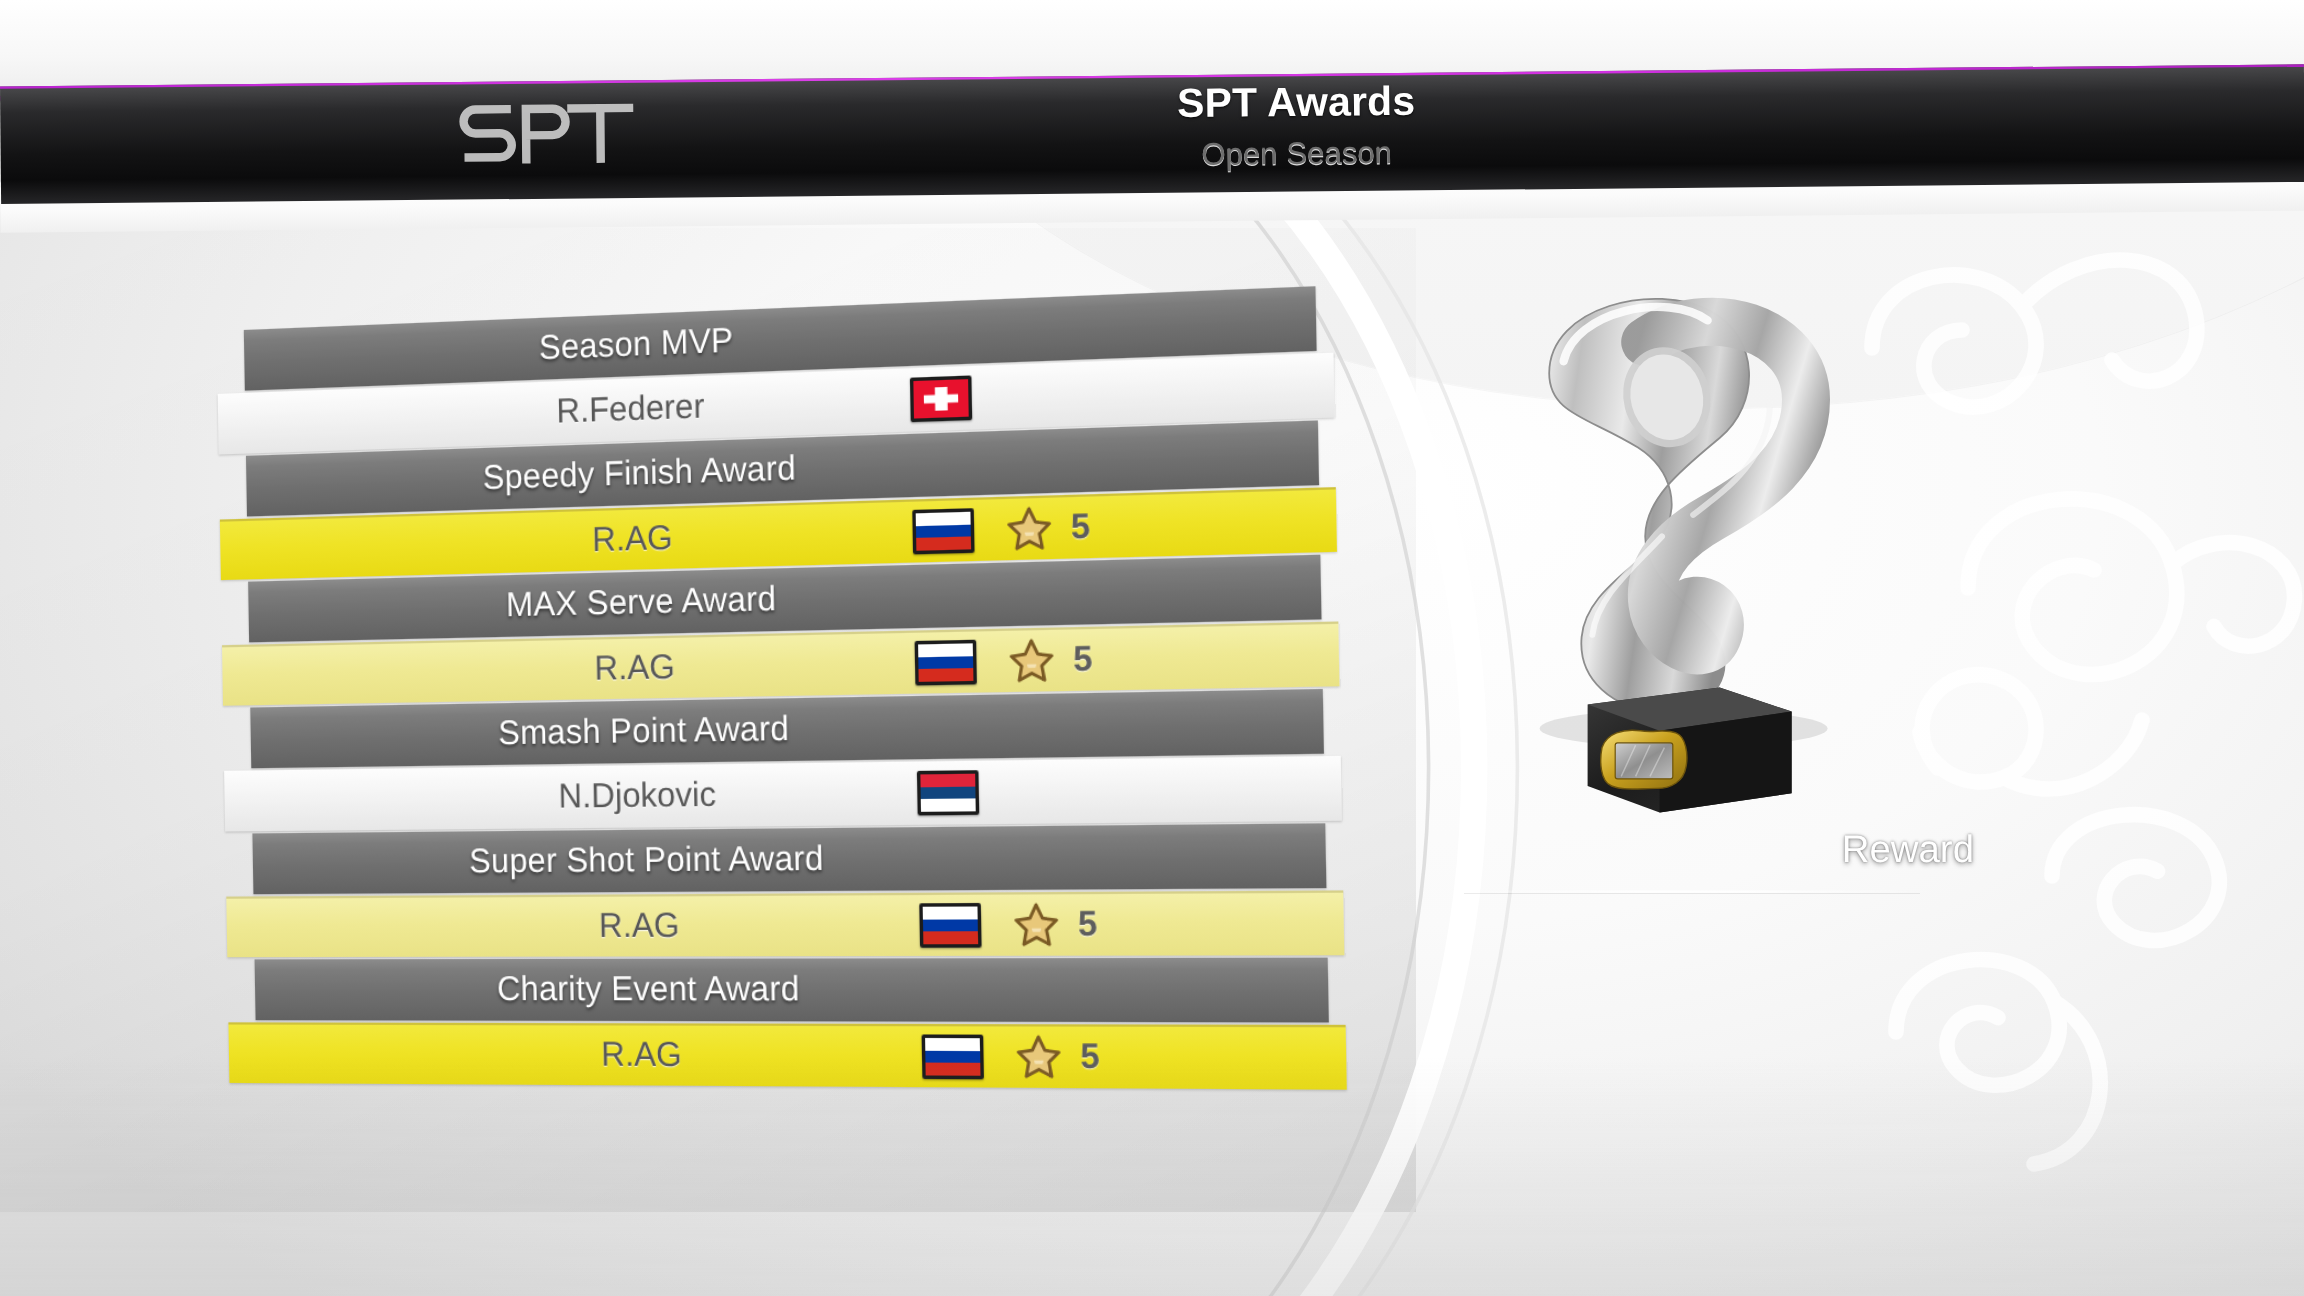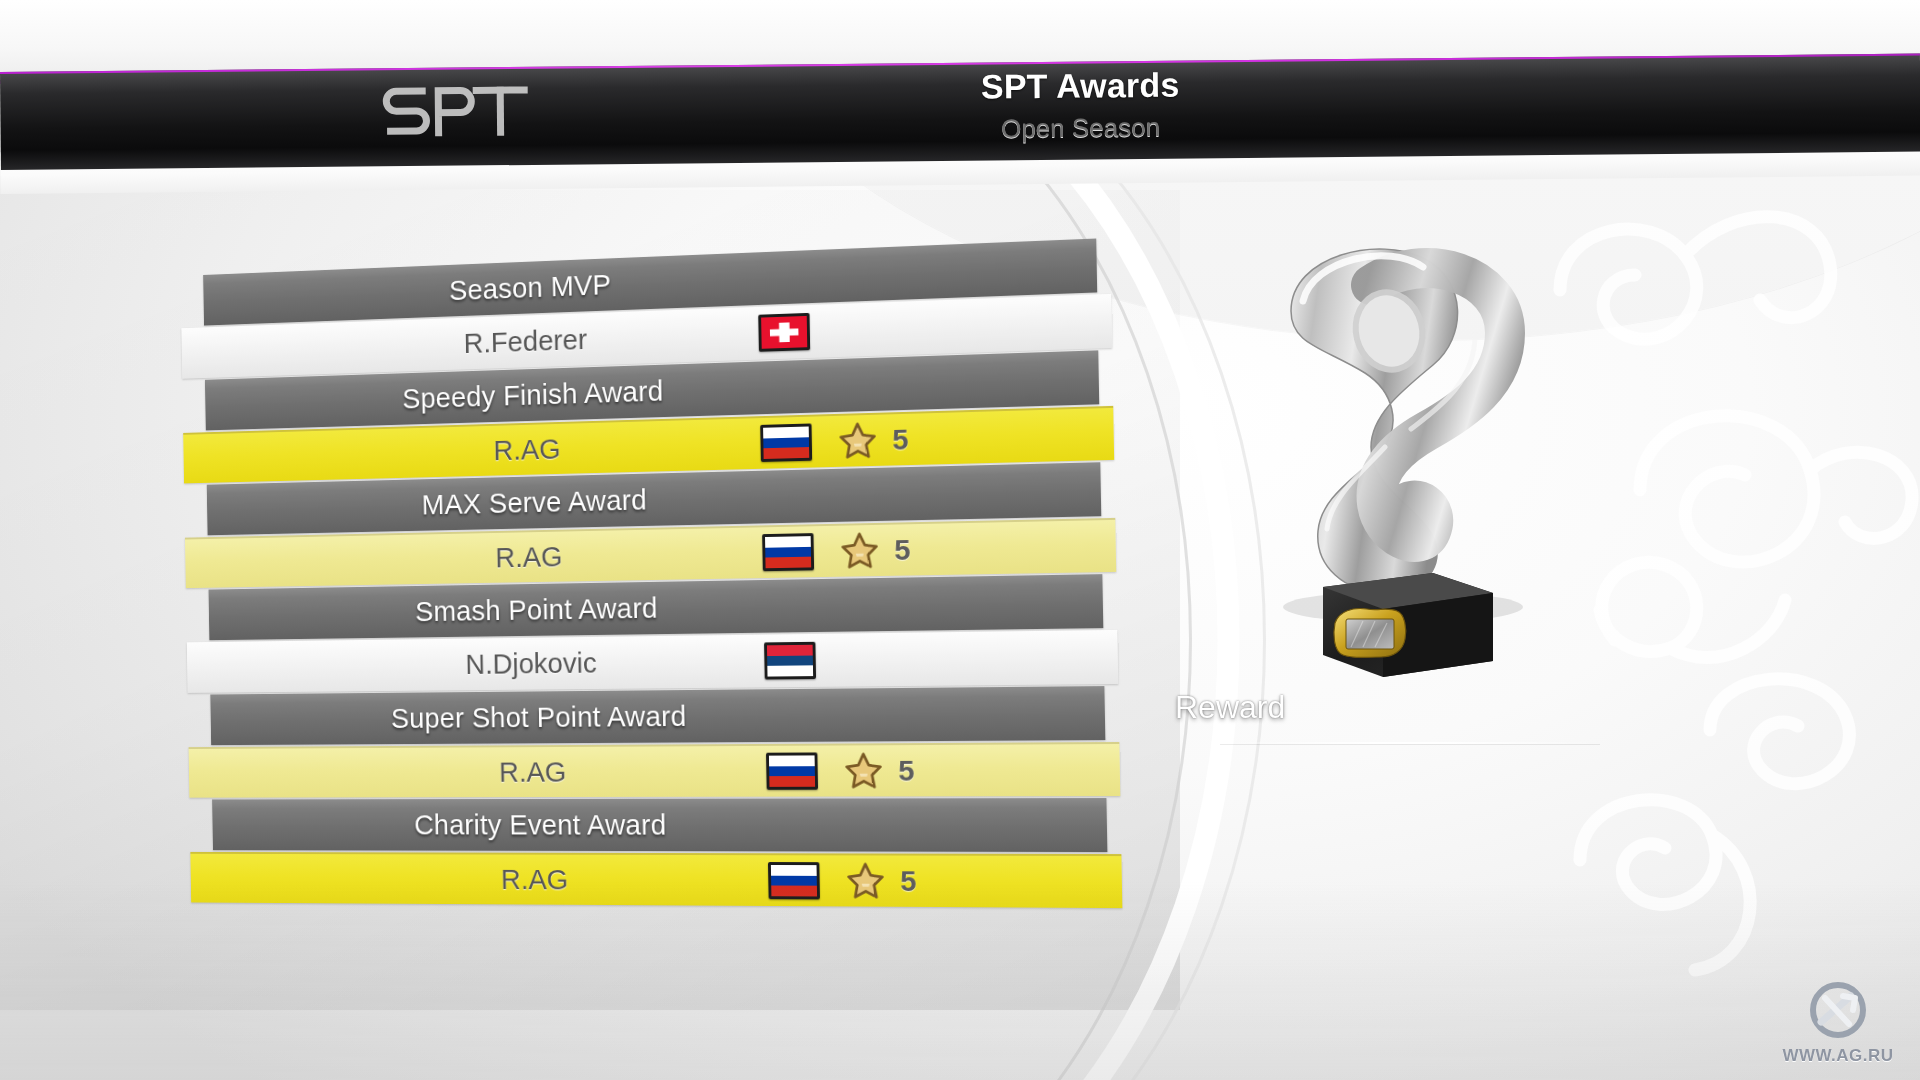--- a/index.html
+++ b/index.html
@@ -147,21 +147,21 @@
   .star-wrap { width:52px; margin-left:22px; flex:0 0 auto; display:flex; align-items:center; justify-content:center; }
   .star-count {
     width:54px; margin-left:10px; color:#5d5d5d; font-size:30px; font-weight:bold;
     text-shadow:0 1px 1px rgba(255,255,255,.7);
   }
   .spacer-cell { width:128px; flex:0 0 auto; }
 
   
   .reward-panel {
     position:absolute; left:1175px; top:215px; width:470px; height:600px;
-    text-align:left;
+    text-align:right;
   }
   .trophy { width:470px; height:470px; display:block; }
   .reward-label {
     margin-top:4px; font-size:32px; color:#ffffff;
     text-shadow:0 2px 4px rgba(0,0,0,.35), 0 0 2px rgba(120,120,120,.9);
   }
   .reward-rule {
     margin:16px auto 0; width:380px; height:2px;
     background:linear-gradient(90deg,rgba(255,255,255,0),#ffffff 40%,#ffffff 60%,rgba(255,255,255,0));
     box-shadow:0 1px 0 rgba(0,0,0,.08);
@@ -423,23 +423,14 @@
         <path d="M16 34 L28 8 M28 34 L40 8 M40 34 L52 10" stroke="#ffffff" stroke-width="1.2" opacity="0.35"></path>
       </g>
     </svg>
 
     <div class="reward-label">Reward</div>
     <div class="reward-rule"></div>
   </div>
 
   <div class="bottom-shade"></div>
 
-  <div class="watermark">
-    <svg width="70" height="66" viewBox="0 0 70 66">
-      <circle cx="35" cy="30" r="25" fill="none" stroke="#9aa2ae" stroke-width="6"></circle>
-      <path d="M18 42 L48 16" stroke="#d8dce2" stroke-width="7" stroke-linecap="round"></path>
-      <path d="M22 18 L46 44" stroke="#eef0f3" stroke-width="6" stroke-linecap="round"></path>
-      <path d="M40 16 L52 18 L50 30" fill="none" stroke="#eef0f3" stroke-width="6" stroke-linecap="round" stroke-linejoin="round"></path>
-    </svg>
-    <div class="wm-text">WWW.AG.RU</div>
-  </div>
 
 </div>
 
 </body></html>

